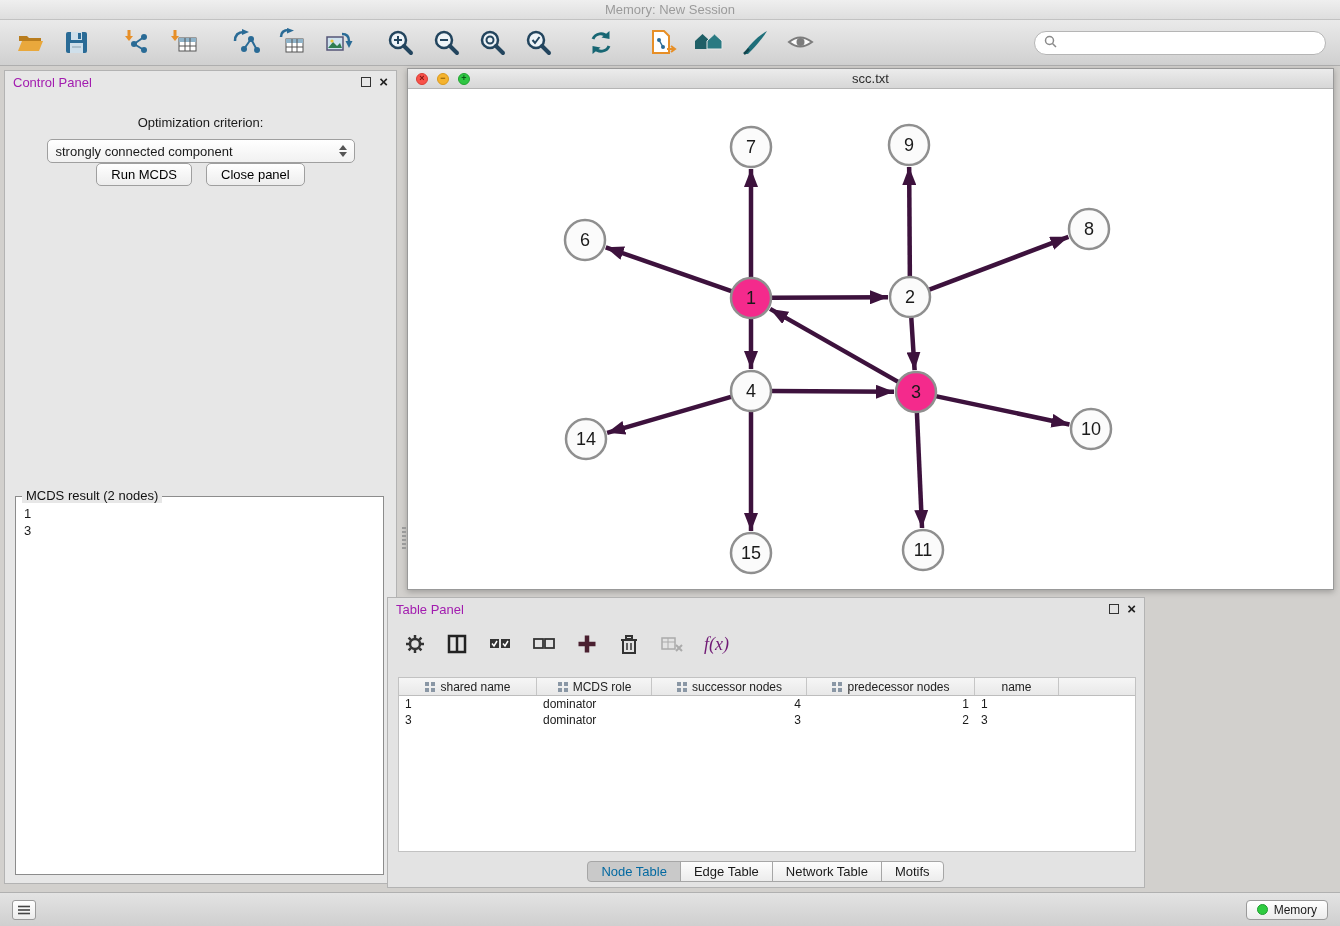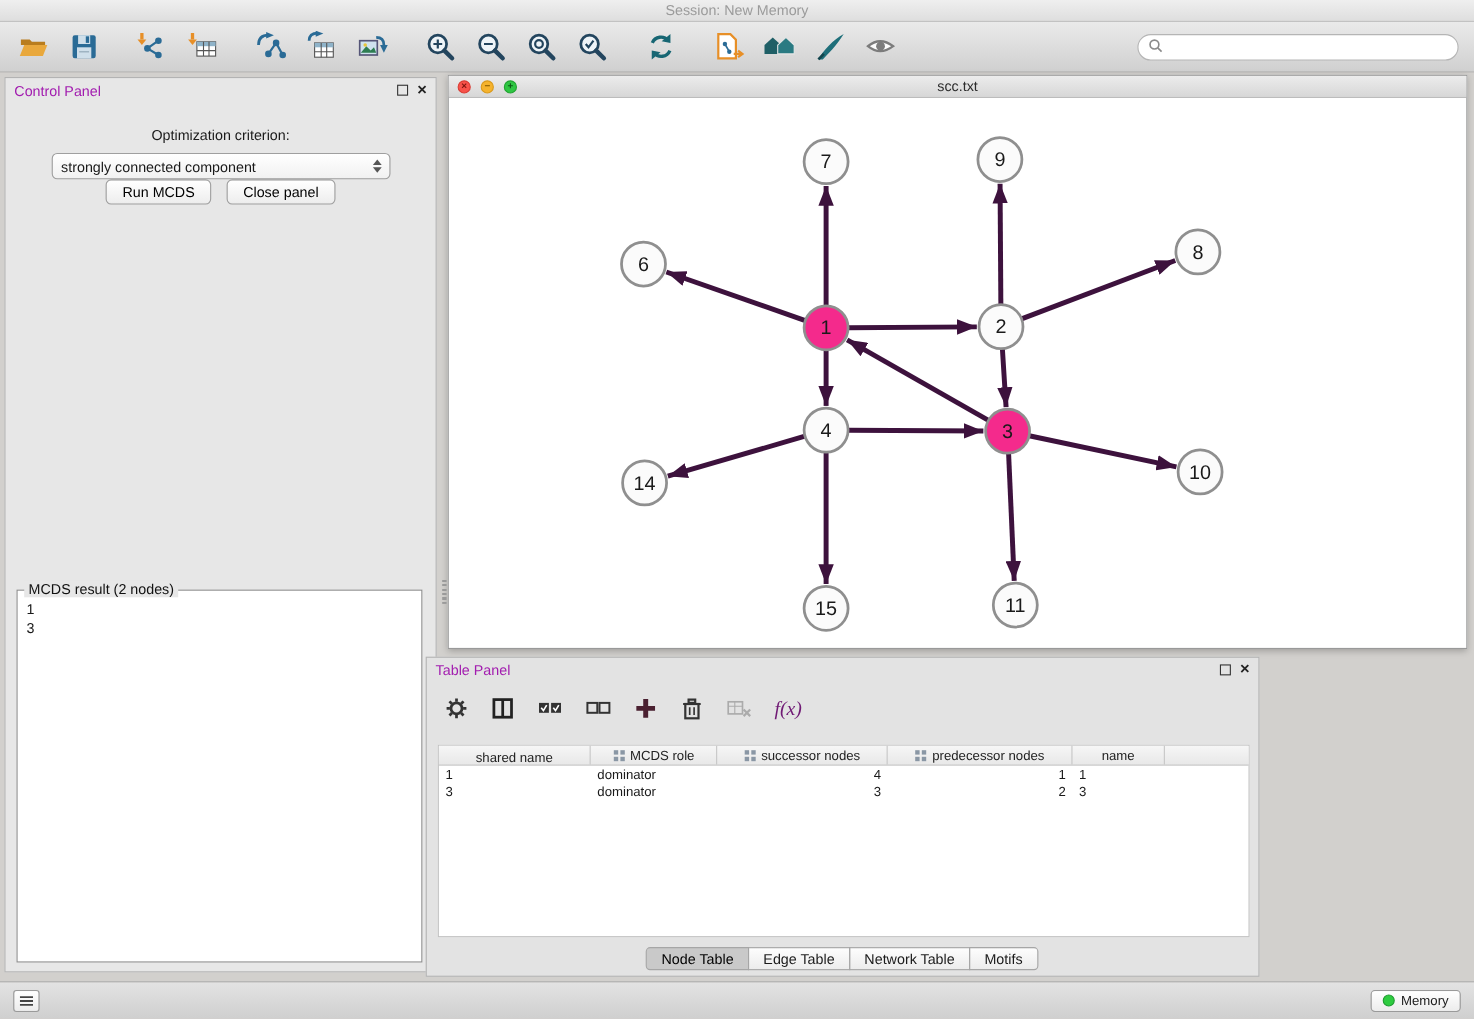--- a/index.html
+++ b/index.html
@@ -65,21 +65,21 @@
 
   .btn-row { display:flex; justify-content:center; gap:14px; }
   .btn {
     border:1px solid #9f9f9f; border-radius:5px;
     background:linear-gradient(#ffffff,#ededed);
     padding:3px 14px; font-size:13px;
   }
 
   .result-box {
     position:absolute; left:10px; right:12px; top:425px; bottom:8px;
-    border:1px solid #8c8c8c; background:#fff;margin-top:40px;
+    border:1px solid #8c8c8c; background:#fff;
   }
   .result-legend {
     position:absolute; top:-9px; left:6px; background:#e7e7e7;
     padding:0 4px; font-size:13px; color:#111;
   }
   .result-items { padding:8px 8px; font-size:13px; line-height:17px; }
 
   
   .network-window {
     position:absolute; left:407px; top:2px; width:927px; height:522px;
@@ -113,31 +113,31 @@
   .fx-label { font-family:"Liberation Serif", serif; font-style:italic; font-size:18px; color:#701a75; }
 
   .data-table { position:absolute; left:10px; right:8px; top:79px; height:175px; background:#fff; border:1px solid #c2c2c2; }
   .thead { display:flex; height:18px; background:linear-gradient(#f6f6f6,#e8e8e8); border-bottom:1px solid #bdbdbd; }
   .th {
     display:flex; align-items:center; justify-content:center; gap:4px;
     font-size:12px; color:#222; border-right:1px solid #c6c6c6; overflow:hidden;
   }
   .trow { display:flex; height:16px; align-items:center; font-size:12px; }
   .td { padding:0 6px; overflow:hidden; white-space:nowrap; }
-  .c0 { width:138px;flex-direction:column; } .c1 { width:115px; } .c2 { width:155px; } .c3 { width:168px; } .c4 { width:84px; } .cf { flex:1; border-right:none; }
+  .c0 { width:138px; } .c1 { width:115px; } .c2 { width:155px; } .c3 { width:168px; } .c4 { width:84px; } .cf { flex:1; border-right:none; }
   .num { text-align:right; }
 
   .tp-tabs { position:absolute; bottom:5px; left:0; right:0; display:flex; justify-content:center; }
   .tp-tab {
     border:1px solid #a6a6a6; background:linear-gradient(#fdfdfd,#ececec);
     padding:2px 13px; font-size:13px; margin-left:-1px;
   }
   .tp-tab:first-child { border-radius:4px 0 0 4px; }
   .tp-tab:last-child  { border-radius:0 4px 4px 0; }
-  .tp-tab.active { background:#c9c9c9; color:#000000; }
+  .tp-tab.active { background:#c9c9c9; color:#0369a1; }
 
   
   .statusbar {
     position:absolute; left:0; right:0; bottom:0; height:34px;
     background:linear-gradient(#e3e3e3,#cfcfcf); border-top:1px solid #b0b0b0;
     display:flex; align-items:center; padding:0 12px;
   }
   .menu-btn {
     width:24px; height:20px; border:1px solid #9a9a9a; border-radius:3px;
     background:linear-gradient(#fff,#ececec);
@@ -149,21 +149,21 @@
     display:flex; align-items:center; gap:6px; font-size:12px;
   }
   .memory-dot { width:11px; height:11px; border-radius:50%; background:#2ecc40; border:1px solid #1f9c31; }
 
   .grip-v { position:absolute; left:-6px; top:458px; width:4px; height:22px; background:repeating-linear-gradient(#9a9a9a,#9a9a9a 2px,transparent 2px,transparent 4px); }
 </style>
 </head>
 <body>
 
 <div class="titlebar">
-  <span>Session: New Memory</span>
+  <span>Memory: New Session</span>
 </div>
 
 <div class="toolbar">
   <div class="tool-group">
     <span class="tool-btn">
       <svg width="30" height="30" viewBox="0 0 30 30">
           <path d="M3 8 L11 8 L13 10 L25 10 L25 13 L3 13 Z" fill="#b97d1e"></path>
           <path d="M6 13 L27 13 L23 23 L2 23 Z" fill="#e9a83c"></path>
         </svg>
     </span>

